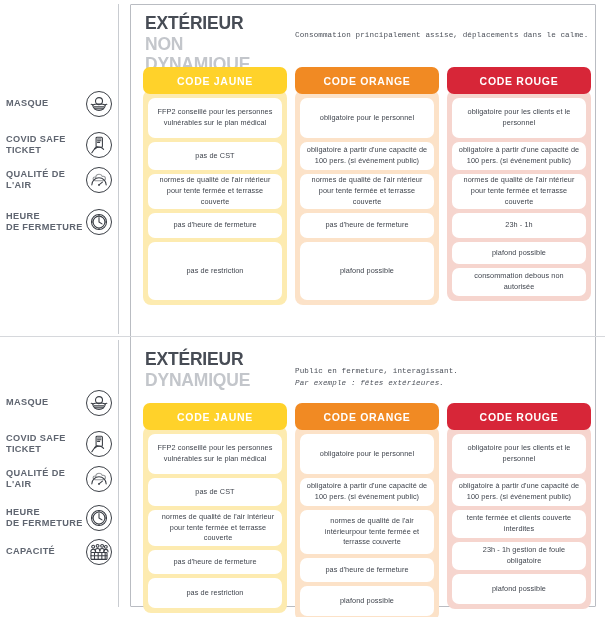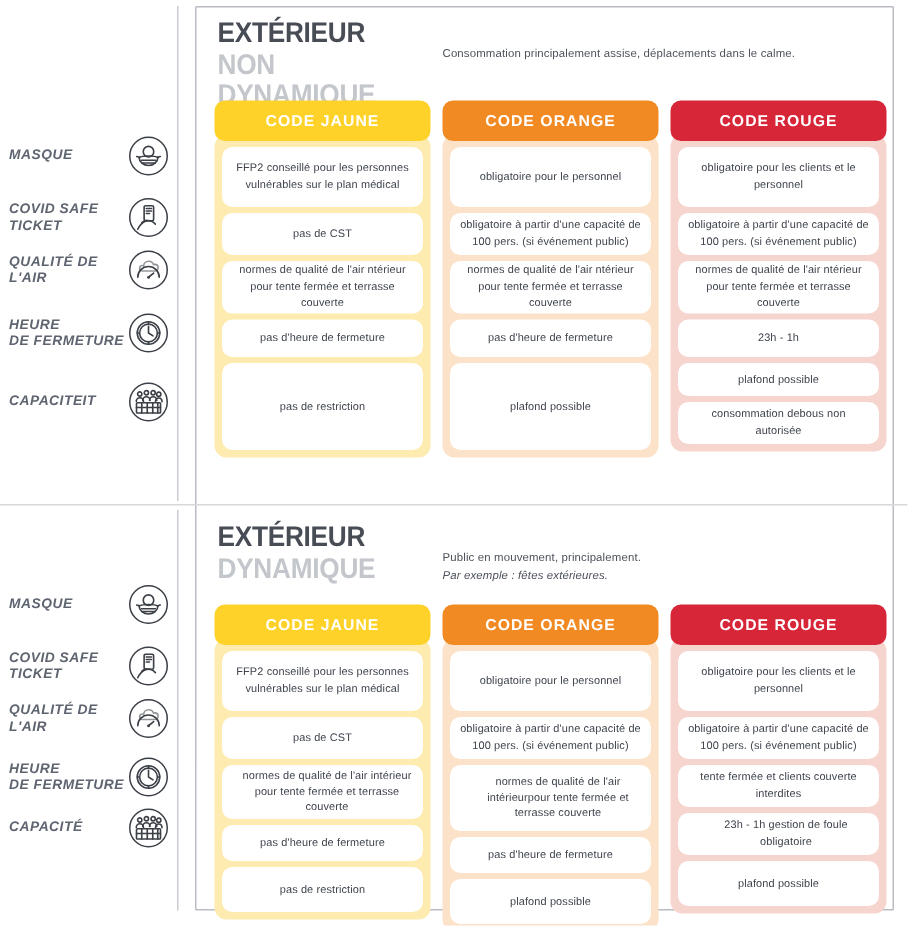--- a/index.html
+++ b/index.html
@@ -9,21 +9,20 @@
     font-family: "Liberation Sans", sans-serif;
     overflow: hidden;
   }
   .page { position: relative; width: 605px; height: 617px; display: flex; }
 
   
   .sidebar {
     width: 130px;
     flex: 0 0 130px;
     position: relative;
-    font-style: italic;
   }
   .sidebar-divider {
     position: absolute;
     left: 118px; width: 1px;
     background: #c9ccd1;
   }
   .side-row {
     position: absolute;
     left: 0; width: 118px;
     height: 34px;
@@ -89,20 +88,21 @@
     transform: scaleX(.92);
     transform-origin: left center;
   }
   .sec-desc {
     margin-left: 10px;
     padding-top: 17px;
     font-size: 7.6px;
     color: #4c515a;
     line-height: 1.55;
     letter-spacing: .1px;
+    font-family: Liberation Mono, monospace;
   }
 
   
   .cols { position: absolute; left: 12px; top: 0; display: flex; gap: 8px; }
   .col { width: 144px; position: relative; }
 
   .badge {
     height: 27px;
     border-radius: 7px;
     display: flex; align-items: center; justify-content: center;
@@ -199,112 +199,93 @@
         </div>
         <div class="side-icon">
           <svg viewBox="0 0 24 24" width="20" height="20" fill="none" stroke="#3b3f46" stroke-width="1.3" stroke-linecap="round" stroke-linejoin="round">
             <circle cx="12" cy="12" r="9"></circle>
             <circle cx="12" cy="12" r="7.1"></circle>
             <path d="M12 6.6V12l3.6 2.3"></path>
             <path d="M12 3v1.4M12 19.6V21M3 12h1.4M19.6 12H21"></path>
           </svg>
         </div>
       </div>
-      <div class="side-row" style="top: 251px;">
-        <div class="side-label">
-          <div>CAPACITEIT</div>
+      <div class="side-row" style="top: 386px;">
+        <div class="side-label">
+          <div>MASQUE</div>
+        </div>
+        <div class="side-icon">
+          <svg viewBox="0 0 24 24" width="20" height="20" fill="none" stroke="#3b3f46" stroke-width="1.3" stroke-linecap="round" stroke-linejoin="round">
+            <circle cx="12" cy="8.5" r="4.2" fill="none"></circle>
+            <path d="M4.5 13.2c2.6-1.6 12.4-1.6 15 0"></path>
+            <path d="M4.5 13.2c0 3.6 3.4 6.4 7.5 6.4s7.5-2.8 7.5-6.4"></path>
+            <path d="M6.4 15.4h11.2M6.9 17.6h10.2"></path>
+            <path d="M2.6 12.4l2.2.6M21.4 12.4l-2.2.6"></path>
+          </svg>
+        </div>
+      </div>
+      <div class="side-row" style="top: 427px;">
+        <div class="side-label">
+          <div>COVID SAFE TICKET</div>
+        </div>
+        <div class="side-icon">
+          <svg viewBox="0 0 24 24" width="20" height="20" fill="none" stroke="#3b3f46" stroke-width="1.3" stroke-linecap="round" stroke-linejoin="round">
+            <rect x="8.5" y="2.6" width="7.6" height="12" rx="1.2"></rect>
+            <path d="M10.2 4.8h4.2M10.2 6.8h4.2M10.2 8.8h2.6"></path>
+            <path d="M3.4 21.4c1.4-3.1 3.6-5.3 6.1-6.4 1.6-.7 3.4-.7 5 0 1.1.5 2.1 1.3 3 2.3"></path>
+            <path d="M6.6 16.2c1.1-1.2 2.5-1.9 4-2"></path>
+          </svg>
+        </div>
+      </div>
+      <div class="side-row" style="top: 462px;">
+        <div class="side-label">
+          <div>QUALITÉ DE L'AIR</div>
+        </div>
+        <div class="side-icon">
+          <svg viewBox="0 0 24 24" width="20" height="20" fill="none" stroke="#3b3f46" stroke-width="1.3" stroke-linecap="round" stroke-linejoin="round">
+            <path d="M7.2 8.4c-1.3 0-2.3 1-2.3 2.2 0 1.2 1 2.2 2.3 2.2h9.8c1.5 0 2.7-1.2 2.7-2.6 0-1.5-1.2-2.7-2.7-2.7-.3 0-.7.1-1 .2-.5-1.6-2-2.7-3.8-2.7-2.2 0-4 1.7-4.1 3.9" opacity=".55"></path>
+            <path d="M3.4 17.8a8.6 8.6 0 0 1 17.2 0"></path>
+            <path d="M12 17.8l4.1-3.3"></path>
+            <circle cx="12" cy="17.9" r="1.1" fill="#3b3f46" stroke="none"></circle>
+          </svg>
+        </div>
+      </div>
+      <div class="side-row" style="top: 501px;">
+        <div class="side-label">
+          <div>HEURE</div>
+          <div>DE FERMETURE</div>
+        </div>
+        <div class="side-icon">
+          <svg viewBox="0 0 24 24" width="20" height="20" fill="none" stroke="#3b3f46" stroke-width="1.3" stroke-linecap="round" stroke-linejoin="round">
+            <circle cx="12" cy="12" r="9"></circle>
+            <circle cx="12" cy="12" r="7.1"></circle>
+            <path d="M12 6.6V12l3.6 2.3"></path>
+            <path d="M12 3v1.4M12 19.6V21M3 12h1.4M19.6 12H21"></path>
+          </svg>
+        </div>
+      </div>
+      <div class="side-row" style="top: 535px; text-align: right;">
+        <div class="side-label">
+          <div>CAPACITÉ</div>
         </div>
         <div class="side-icon">
           <svg viewBox="0 0 24 24" width="20" height="20" fill="none" stroke="#3b3f46" stroke-width="1.3" stroke-linecap="round" stroke-linejoin="round">
             <circle cx="5" cy="5.6" r="1.7"></circle>
             <circle cx="10.3" cy="4.6" r="1.7"></circle>
             <circle cx="15.7" cy="4.6" r="1.7"></circle>
             <circle cx="20.2" cy="5.8" r="1.7"></circle>
             <path d="M2.2 11.6c0-1.7 1.3-3 2.9-3s2.9 1.3 2.9 3"></path>
             <path d="M7.4 10.8c0-1.7 1.3-3 2.9-3s2.9 1.3 2.9 3"></path>
             <path d="M12.8 10.8c0-1.7 1.3-3 2.9-3s2.9 1.3 2.9 3"></path>
             <path d="M17.6 11.8c0-1.7 1.1-3 2.6-3s2.6 1.3 2.6 3"></path>
             <rect x="2.4" y="12.6" width="19.2" height="8.2" rx=".6"></rect>
             <path d="M6.6 12.6v8.2M11 12.6v8.2M15.4 12.6v8.2M19.4 12.6v8.2M2.4 16.4h19.2"></path>
           </svg>
         </div>
       </div>
-      <div class="side-row" style="top: 386px;">
-        <div class="side-label">
-          <div>MASQUE</div>
-        </div>
-        <div class="side-icon">
-          <svg viewBox="0 0 24 24" width="20" height="20" fill="none" stroke="#3b3f46" stroke-width="1.3" stroke-linecap="round" stroke-linejoin="round">
-            <circle cx="12" cy="8.5" r="4.2" fill="none"></circle>
-            <path d="M4.5 13.2c2.6-1.6 12.4-1.6 15 0"></path>
-            <path d="M4.5 13.2c0 3.6 3.4 6.4 7.5 6.4s7.5-2.8 7.5-6.4"></path>
-            <path d="M6.4 15.4h11.2M6.9 17.6h10.2"></path>
-            <path d="M2.6 12.4l2.2.6M21.4 12.4l-2.2.6"></path>
-          </svg>
-        </div>
-      </div>
-      <div class="side-row" style="top: 427px;">
-        <div class="side-label">
-          <div>COVID SAFE TICKET</div>
-        </div>
-        <div class="side-icon">
-          <svg viewBox="0 0 24 24" width="20" height="20" fill="none" stroke="#3b3f46" stroke-width="1.3" stroke-linecap="round" stroke-linejoin="round">
-            <rect x="8.5" y="2.6" width="7.6" height="12" rx="1.2"></rect>
-            <path d="M10.2 4.8h4.2M10.2 6.8h4.2M10.2 8.8h2.6"></path>
-            <path d="M3.4 21.4c1.4-3.1 3.6-5.3 6.1-6.4 1.6-.7 3.4-.7 5 0 1.1.5 2.1 1.3 3 2.3"></path>
-            <path d="M6.6 16.2c1.1-1.2 2.5-1.9 4-2"></path>
-          </svg>
-        </div>
-      </div>
-      <div class="side-row" style="top: 462px;">
-        <div class="side-label">
-          <div>QUALITÉ DE L'AIR</div>
-        </div>
-        <div class="side-icon">
-          <svg viewBox="0 0 24 24" width="20" height="20" fill="none" stroke="#3b3f46" stroke-width="1.3" stroke-linecap="round" stroke-linejoin="round">
-            <path d="M7.2 8.4c-1.3 0-2.3 1-2.3 2.2 0 1.2 1 2.2 2.3 2.2h9.8c1.5 0 2.7-1.2 2.7-2.6 0-1.5-1.2-2.7-2.7-2.7-.3 0-.7.1-1 .2-.5-1.6-2-2.7-3.8-2.7-2.2 0-4 1.7-4.1 3.9" opacity=".55"></path>
-            <path d="M3.4 17.8a8.6 8.6 0 0 1 17.2 0"></path>
-            <path d="M12 17.8l4.1-3.3"></path>
-            <circle cx="12" cy="17.9" r="1.1" fill="#3b3f46" stroke="none"></circle>
-          </svg>
-        </div>
-      </div>
-      <div class="side-row" style="top: 501px;">
-        <div class="side-label">
-          <div>HEURE</div>
-          <div>DE FERMETURE</div>
-        </div>
-        <div class="side-icon">
-          <svg viewBox="0 0 24 24" width="20" height="20" fill="none" stroke="#3b3f46" stroke-width="1.3" stroke-linecap="round" stroke-linejoin="round">
-            <circle cx="12" cy="12" r="9"></circle>
-            <circle cx="12" cy="12" r="7.1"></circle>
-            <path d="M12 6.6V12l3.6 2.3"></path>
-            <path d="M12 3v1.4M12 19.6V21M3 12h1.4M19.6 12H21"></path>
-          </svg>
-        </div>
-      </div>
-      <div class="side-row" style="top: 535px; text-align: right;">
-        <div class="side-label">
-          <div>CAPACITÉ</div>
-        </div>
-        <div class="side-icon">
-          <svg viewBox="0 0 24 24" width="20" height="20" fill="none" stroke="#3b3f46" stroke-width="1.3" stroke-linecap="round" stroke-linejoin="round">
-            <circle cx="5" cy="5.6" r="1.7"></circle>
-            <circle cx="10.3" cy="4.6" r="1.7"></circle>
-            <circle cx="15.7" cy="4.6" r="1.7"></circle>
-            <circle cx="20.2" cy="5.8" r="1.7"></circle>
-            <path d="M2.2 11.6c0-1.7 1.3-3 2.9-3s2.9 1.3 2.9 3"></path>
-            <path d="M7.4 10.8c0-1.7 1.3-3 2.9-3s2.9 1.3 2.9 3"></path>
-            <path d="M12.8 10.8c0-1.7 1.3-3 2.9-3s2.9 1.3 2.9 3"></path>
-            <path d="M17.6 11.8c0-1.7 1.1-3 2.6-3s2.6 1.3 2.6 3"></path>
-            <rect x="2.4" y="12.6" width="19.2" height="8.2" rx=".6"></rect>
-            <path d="M6.6 12.6v8.2M11 12.6v8.2M15.4 12.6v8.2M19.4 12.6v8.2M2.4 16.4h19.2"></path>
-          </svg>
-        </div>
-      </div>
     </div>
 
   <div class="card">
       <div class="section" style="top: 0px;">
         <div class="sec-head" style="top: 8px;">
           <div class="sec-title-wrap">
             <div class="sec-title">EXTÉRIEUR</div>
             <div class="sec-sub">NON DYNAMIQUE</div>
           </div>
           <div class="sec-desc">
@@ -346,21 +327,21 @@
           </div>
         </div>
       </div>
       <div class="section" style="top: 336px;">
         <div class="sec-head" style="top: 8px;">
           <div class="sec-title-wrap">
             <div class="sec-title">EXTÉRIEUR</div>
             <div class="sec-sub">DYNAMIQUE</div>
           </div>
           <div class="sec-desc">
-            <div>Public en mouvement, principalement.</div>
+            <div>Public en fermeture, interagissant.</div>
             <div style="font-style: italic;">Par exemple : fêtes extérieures.</div>
           </div>
         </div>
         <div class="cols" style="top: 62px;">
           <div class="col">
             <div class="badge" style="background: rgb(255, 210, 42);">CODE JAUNE</div>
             <div class="panel" style="background: rgb(253, 235, 176);">
               <div class="cell" style="height: 40px;">FFP2 conseillé pour les personnes vulnérables sur le plan médical</div>
               <div class="cell" style="height: 28px;">pas de CST</div>
               <div class="cell" style="height: 36px; padding-left: 12px;">normes de qualité de l'air intérieur pour tente fermée et terrasse couverte</div>

